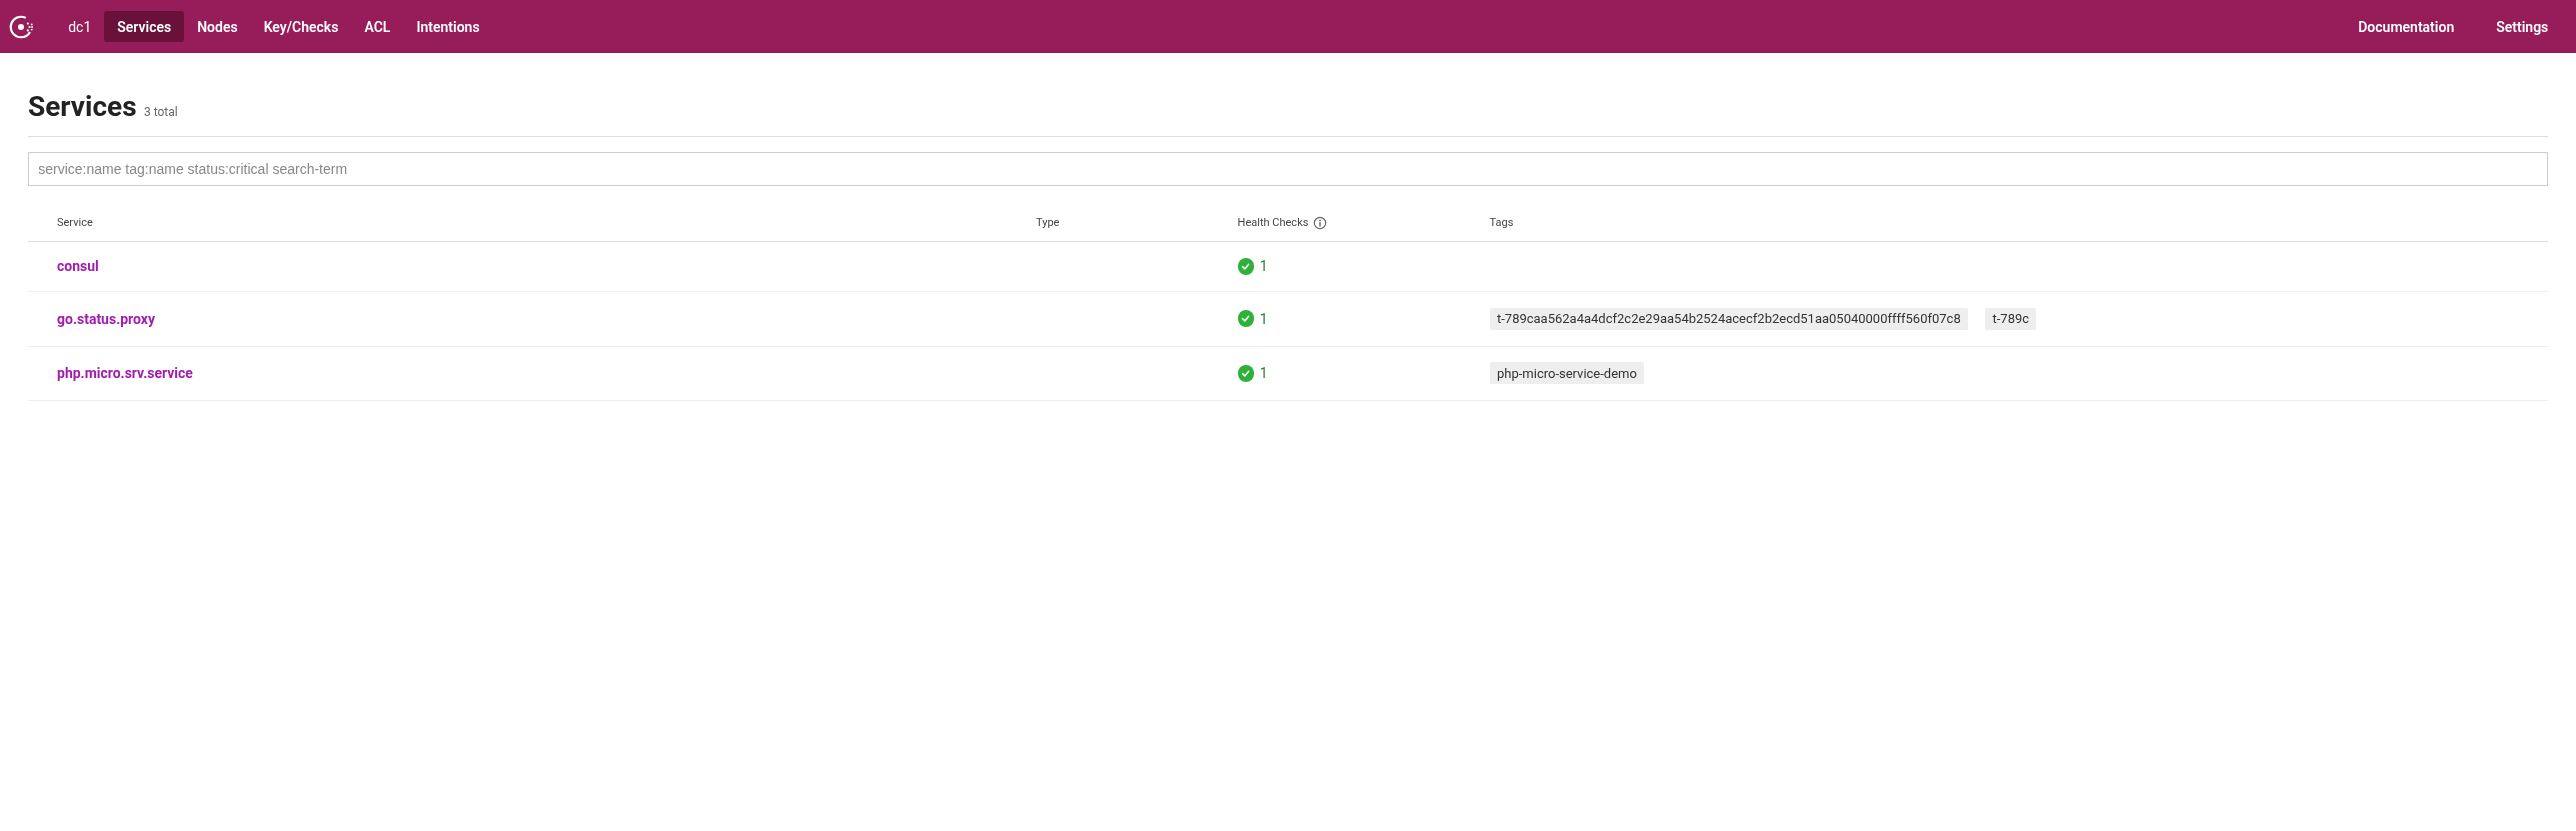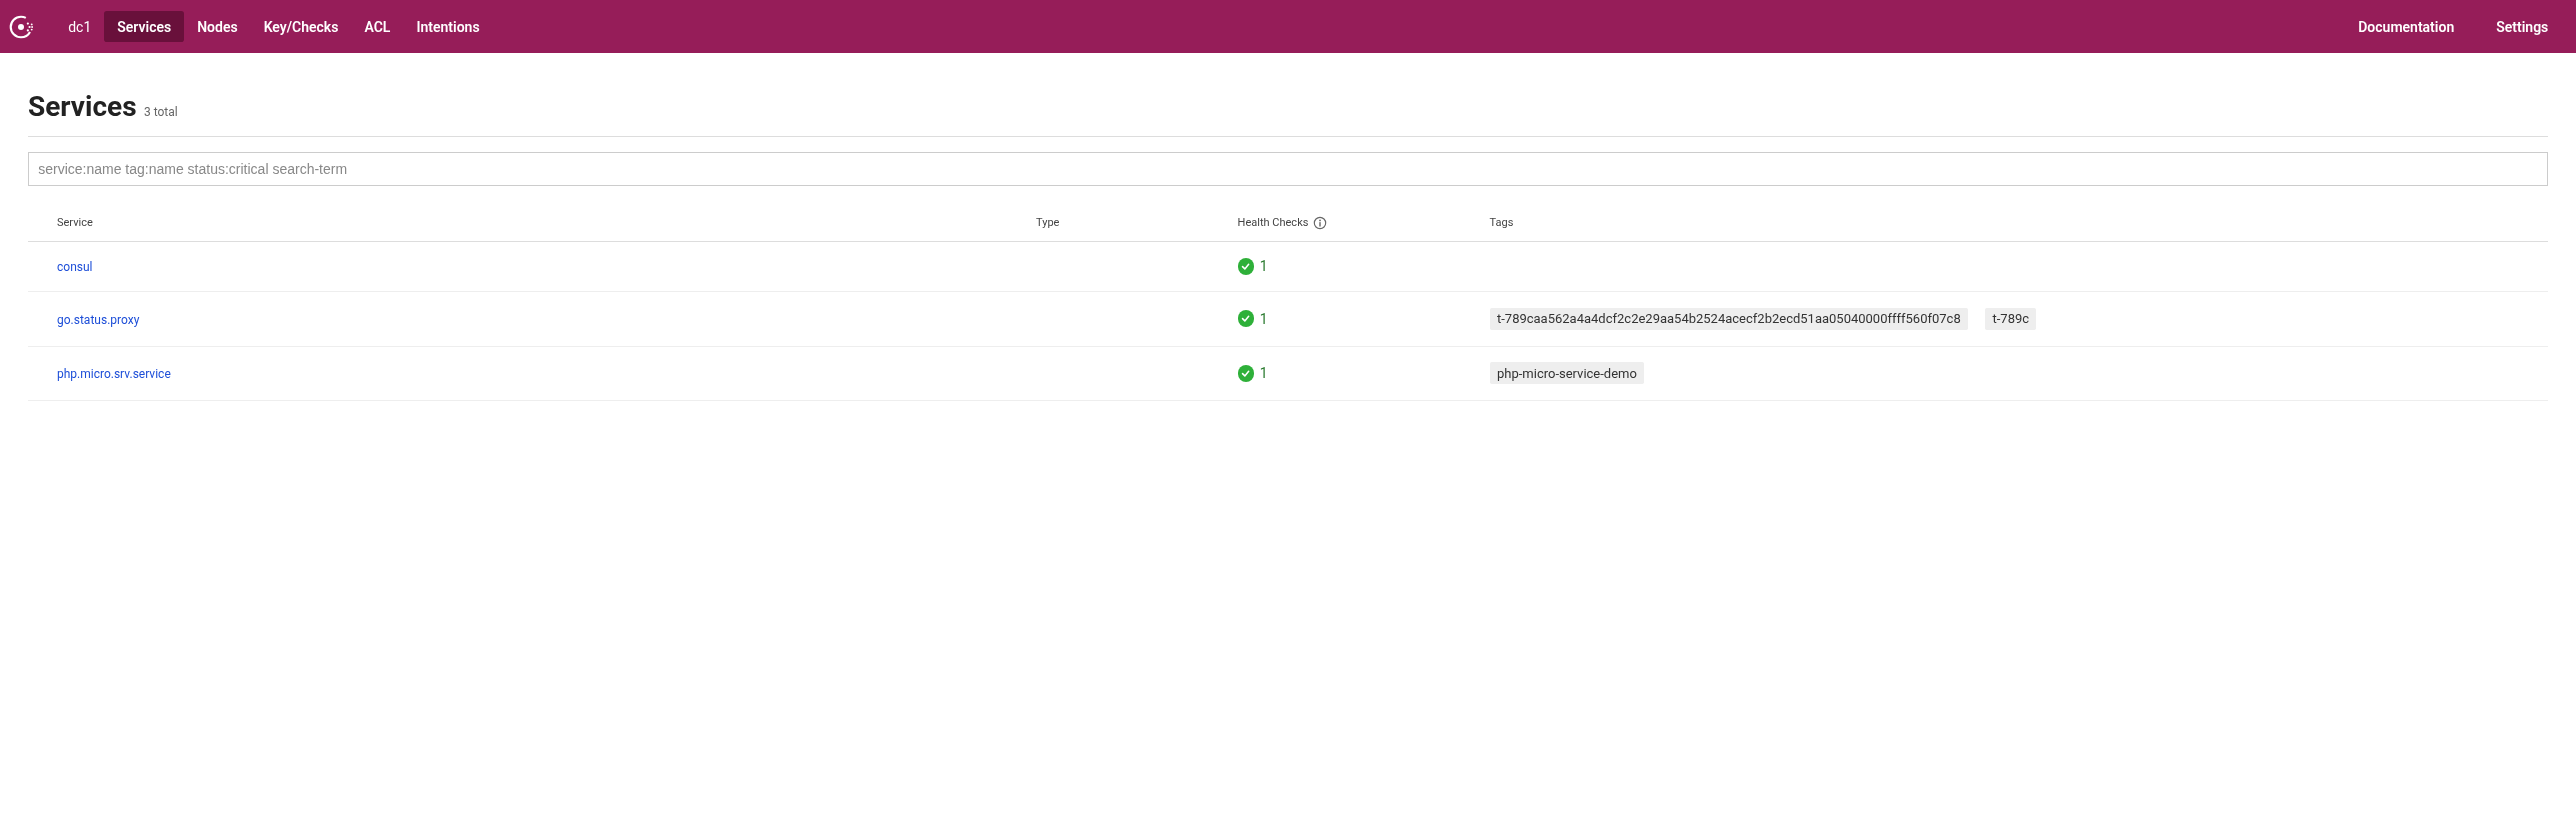--- a/index.html
+++ b/index.html
@@ -103,23 +103,23 @@
     }
     .tbody-row td {
       padding: 15.6px 0;
       border-bottom: 0.9px solid #eee;
       vertical-align: middle;
     }
     .tbody-row td:first-child {
       padding-left: 29px;
     }
     .service-name {
-      font-weight: 400;
-      font-size: 12px;
-      color: #1d4ed8;
+      font-weight: 700;
+      font-size: 14px;
+      color: #a21caf;
     }
     .health {
       display: flex;
       align-items: center;
       gap: 5.5px;
     }
     .check-icon {
       width: 16.6px;
       height: 16.6px;
       background: #2eb039;

